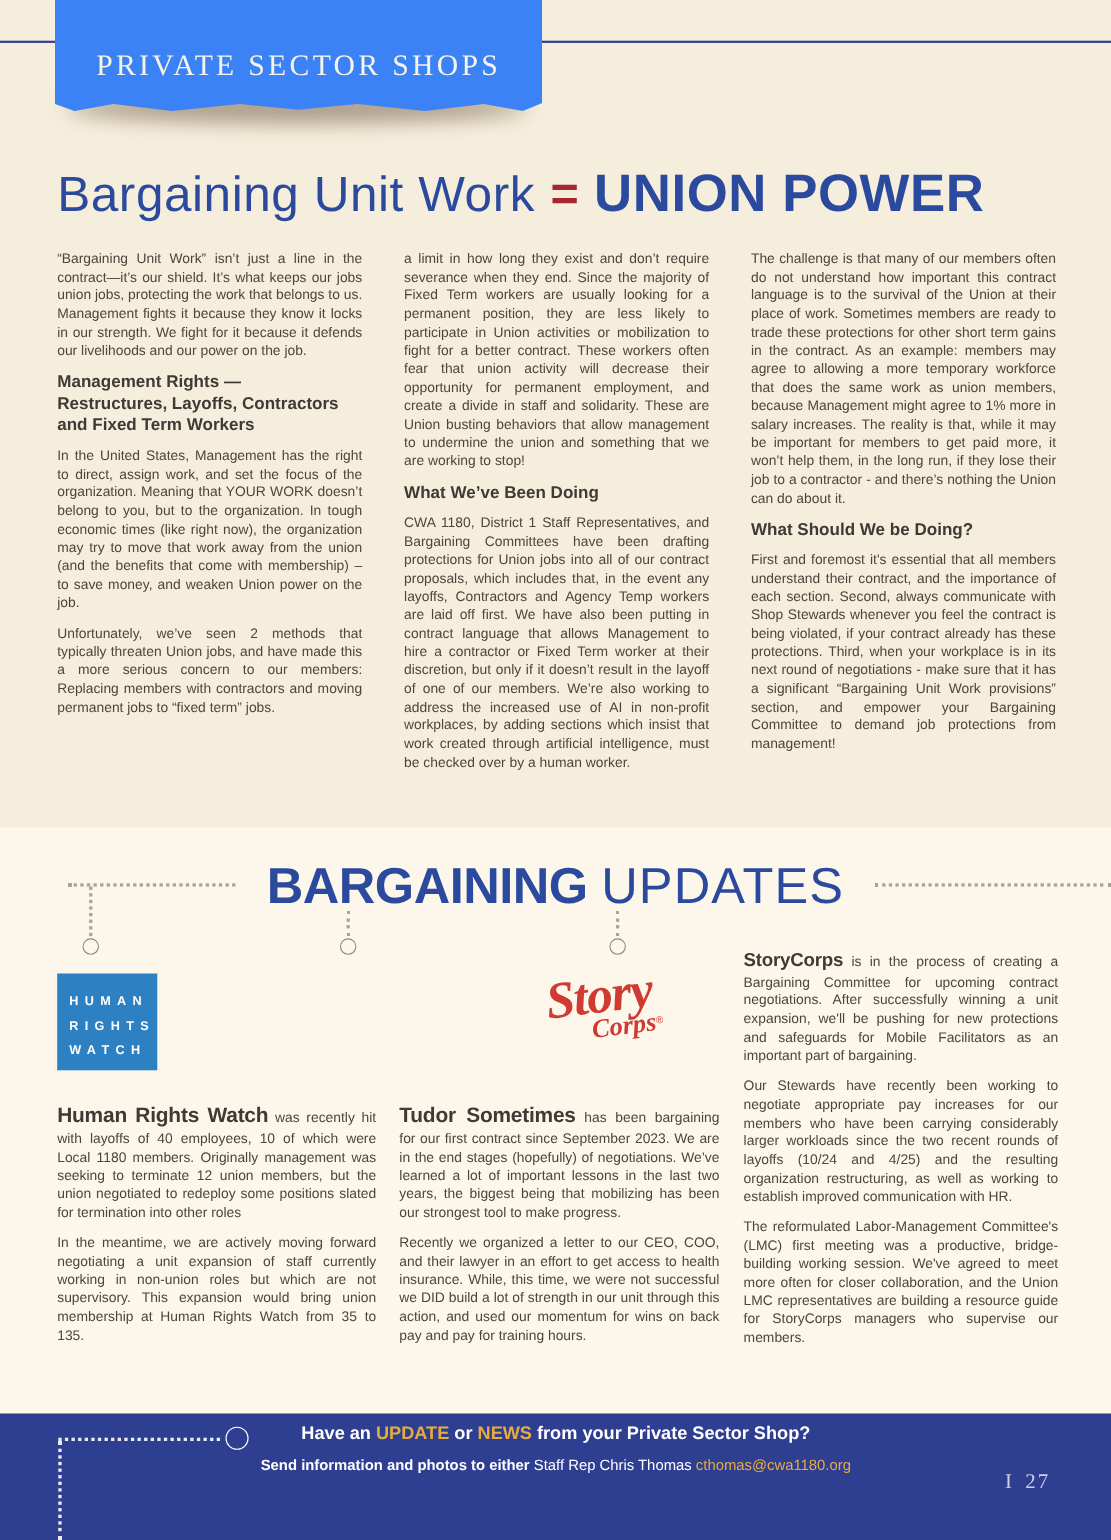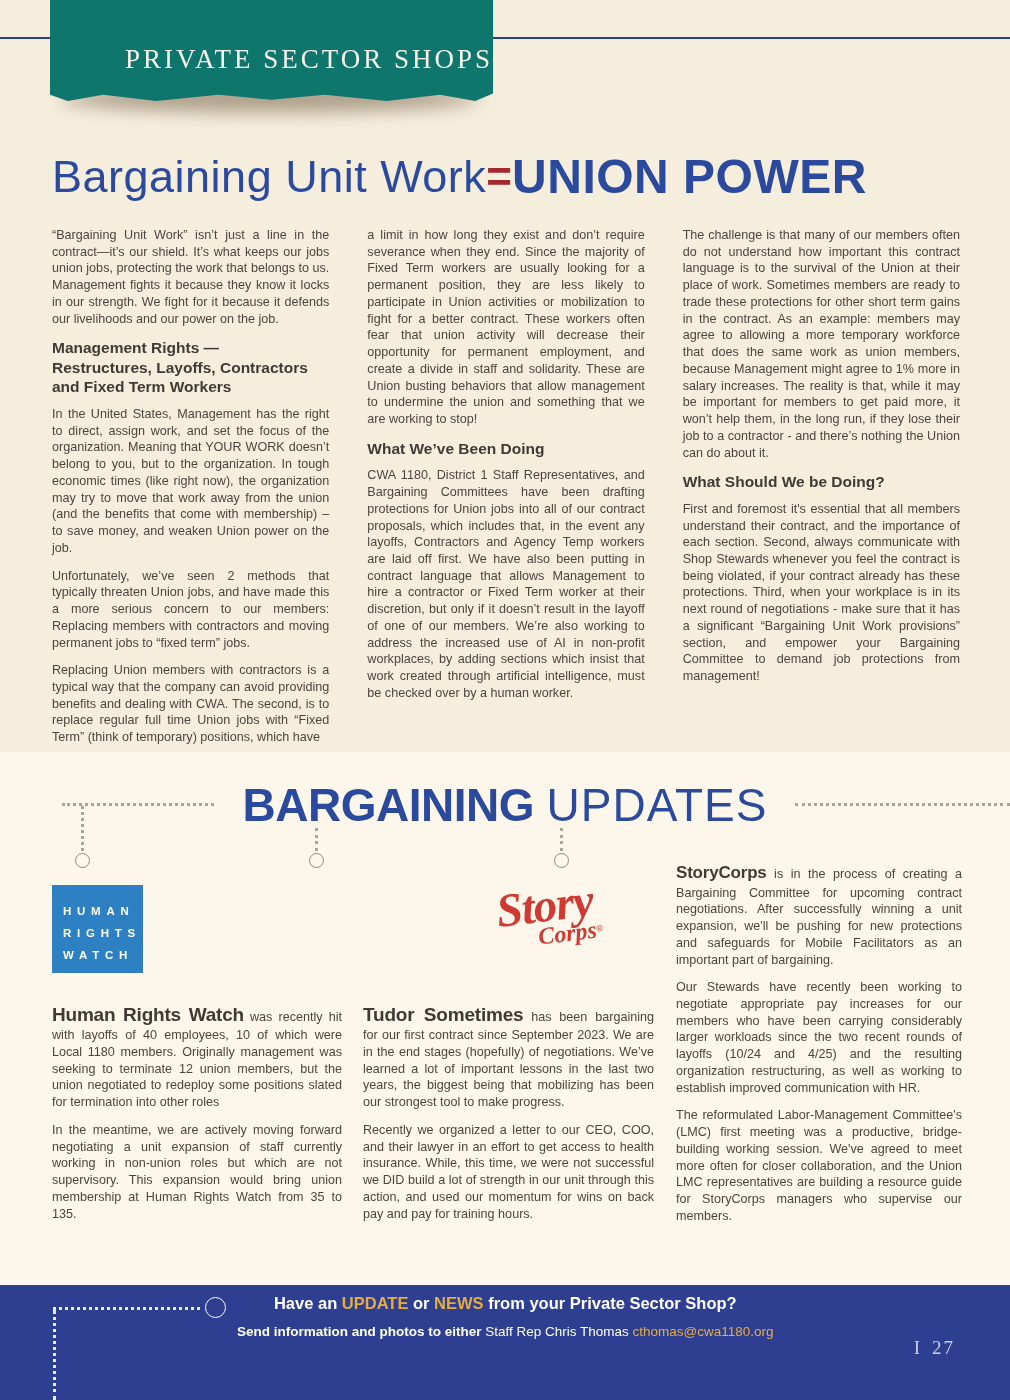--- a/index.html
+++ b/index.html
@@ -13,29 +13,29 @@
     overflow: hidden;
   }
   
   .top-rule { position:absolute; top:37px; left:0; width:100%; height:2px; background:#2e3f8e; z-index:1; }
 
   
   .banner-shadow { position:absolute; left:60px; top:84px; width:420px; height:28px;
     background:rgba(95,75,50,.5); filter:blur(9px); border-radius:50%; z-index:2; }
   .banner {
     position:absolute; left:50px; top:0; width:443px; height:104px;
-    background:#0f766e; z-index:3;
-    display:flex; align-items:center; justify-content:flex-end;
+    background:#3b82f6; z-index:3;
+    display:flex; align-items:center; justify-content:center;
     clip-path: polygon(0 0,100% 0,100% 90%,96% 97%,88% 91%,76% 97%,62% 91%,50% 96%,38% 91%,24% 97%,12% 91%,4% 97%,0 91%);
   }
   .banner-title { font-family:"Liberation Serif", serif; font-size:27px; letter-spacing:3px;
     color:#f7f3e8; padding-top:14px; }
 
   
-  .headline { position:absolute; left:52px; top:149px; display:flex; align-items:center; white-space:nowrap; }
+  .headline { position:absolute; left:52px; top:149px; display:flex; align-items:center; gap:14px; white-space:nowrap; }
   .hl-light { font-size:45px; font-weight:400; color:#2b4a9e; letter-spacing:.5px; }
   .hl-eq    { font-size:44px; font-weight:900; color:#a5272f; }
   .hl-bold  { font-size:48px; font-weight:800; color:#2b4a9e; letter-spacing:.5px; }
 
   
   .article { position:absolute; left:52px; top:227px; width:908px;
     display:grid; grid-template-columns:1fr 1fr 1fr; column-gap:38px; }
   .article p { font-size:12.6px; line-height:1.33; color:#4d453d; text-align:justify; margin:0 0 11px; }
   .article h3 { font-size:15.5px; line-height:1.26; color:#3e3a35; font-weight:700; margin:8px 0 9px; }
   .col1 h3 { max-width:262px; }
@@ -115,21 +115,20 @@
     <span class="hl-eq">=</span>
     <span class="hl-bold">UNION POWER</span>
   </h1>
 
   <div class="article">
     <div class="col1">
       <p>“Bargaining Unit Work” isn’t just a line in the contract—it’s our shield. It’s what keeps our jobs union jobs, protecting the work that belongs to us. Management fights it because they know it locks in our strength. We fight for it because it defends our livelihoods and our power on the job.</p>
       <h3>Management Rights — Restructures, Layoffs, Contractors and Fixed Term Workers</h3>
       <p>In the United States, Management has the right to direct, assign work, and set the focus of the organization. Meaning that YOUR WORK doesn’t belong to you, but to the organization. In tough economic times (like right now), the organization may try to move that work away from the union (and the benefits that come with membership) – to save money, and weaken Union power on the job.</p>
       <p>Unfortunately, we’ve seen 2 methods that typically threaten Union jobs, and have made this a more serious concern to our members: Replacing members with contractors and moving permanent jobs to “fixed term” jobs.</p>
-      <p>Replacing Union members with contractors is a typical way that the company can avoid providing benefits and dealing with CWA. The second, is to replace regular full time Union jobs with “Fixed Term” (think of temporary) positions, which have</p>
     </div>
     <div class="col2">
       <p>a limit in how long they exist and don’t require severance when they end. Since the majority of Fixed Term workers are usually looking for a permanent position, they are less likely to participate in Union activities or mobilization to fight for a better contract. These workers often fear that union activity will decrease their opportunity for permanent employment, and create a divide in staff and solidarity. These are Union busting behaviors that allow management to undermine the union and something that we are working to stop!</p>
       <h3>What We’ve Been Doing</h3>
       <p>CWA 1180, District 1 Staff Representatives, and Bargaining Committees have been drafting protections for Union jobs into all of our contract proposals, which includes that, in the event any layoffs, Contractors and Agency Temp workers are laid off first. We have also been putting in contract language that allows Management to hire a contractor or Fixed Term worker at their discretion, but only if it doesn’t result in the layoff of one of our members. We’re also working to address the increased use of AI in non-profit workplaces, by adding sections which insist that work created through artificial intelligence, must be checked over by a human worker.</p>
     </div>
     <div class="col3">
       <p>The challenge is that many of our members often do not understand how important this contract language is to the survival of the Union at their place of work. Sometimes members are ready to trade these protections for other short term gains in the contract. As an example: members may agree to allowing a more temporary workforce that does the same work as union members, because Management might agree to 1% more in salary increases. The reality is that, while it may be important for members to get paid more, it won’t help them, in the long run, if they lose their job to a contractor - and there’s nothing the Union can do about it.</p>
       <h3>What Should We be Doing?</h3>
       <p>First and foremost it's essential that all members understand their contract, and the importance of each section. Second, always communicate with Shop Stewards whenever you feel the contract is being violated, if your contract already has these protections. Third, when your workplace is in its next round of negotiations - make sure that it has a significant “Bargaining Unit Work provisions” section, and empower your Bargaining Committee to demand job protections from management!</p>

